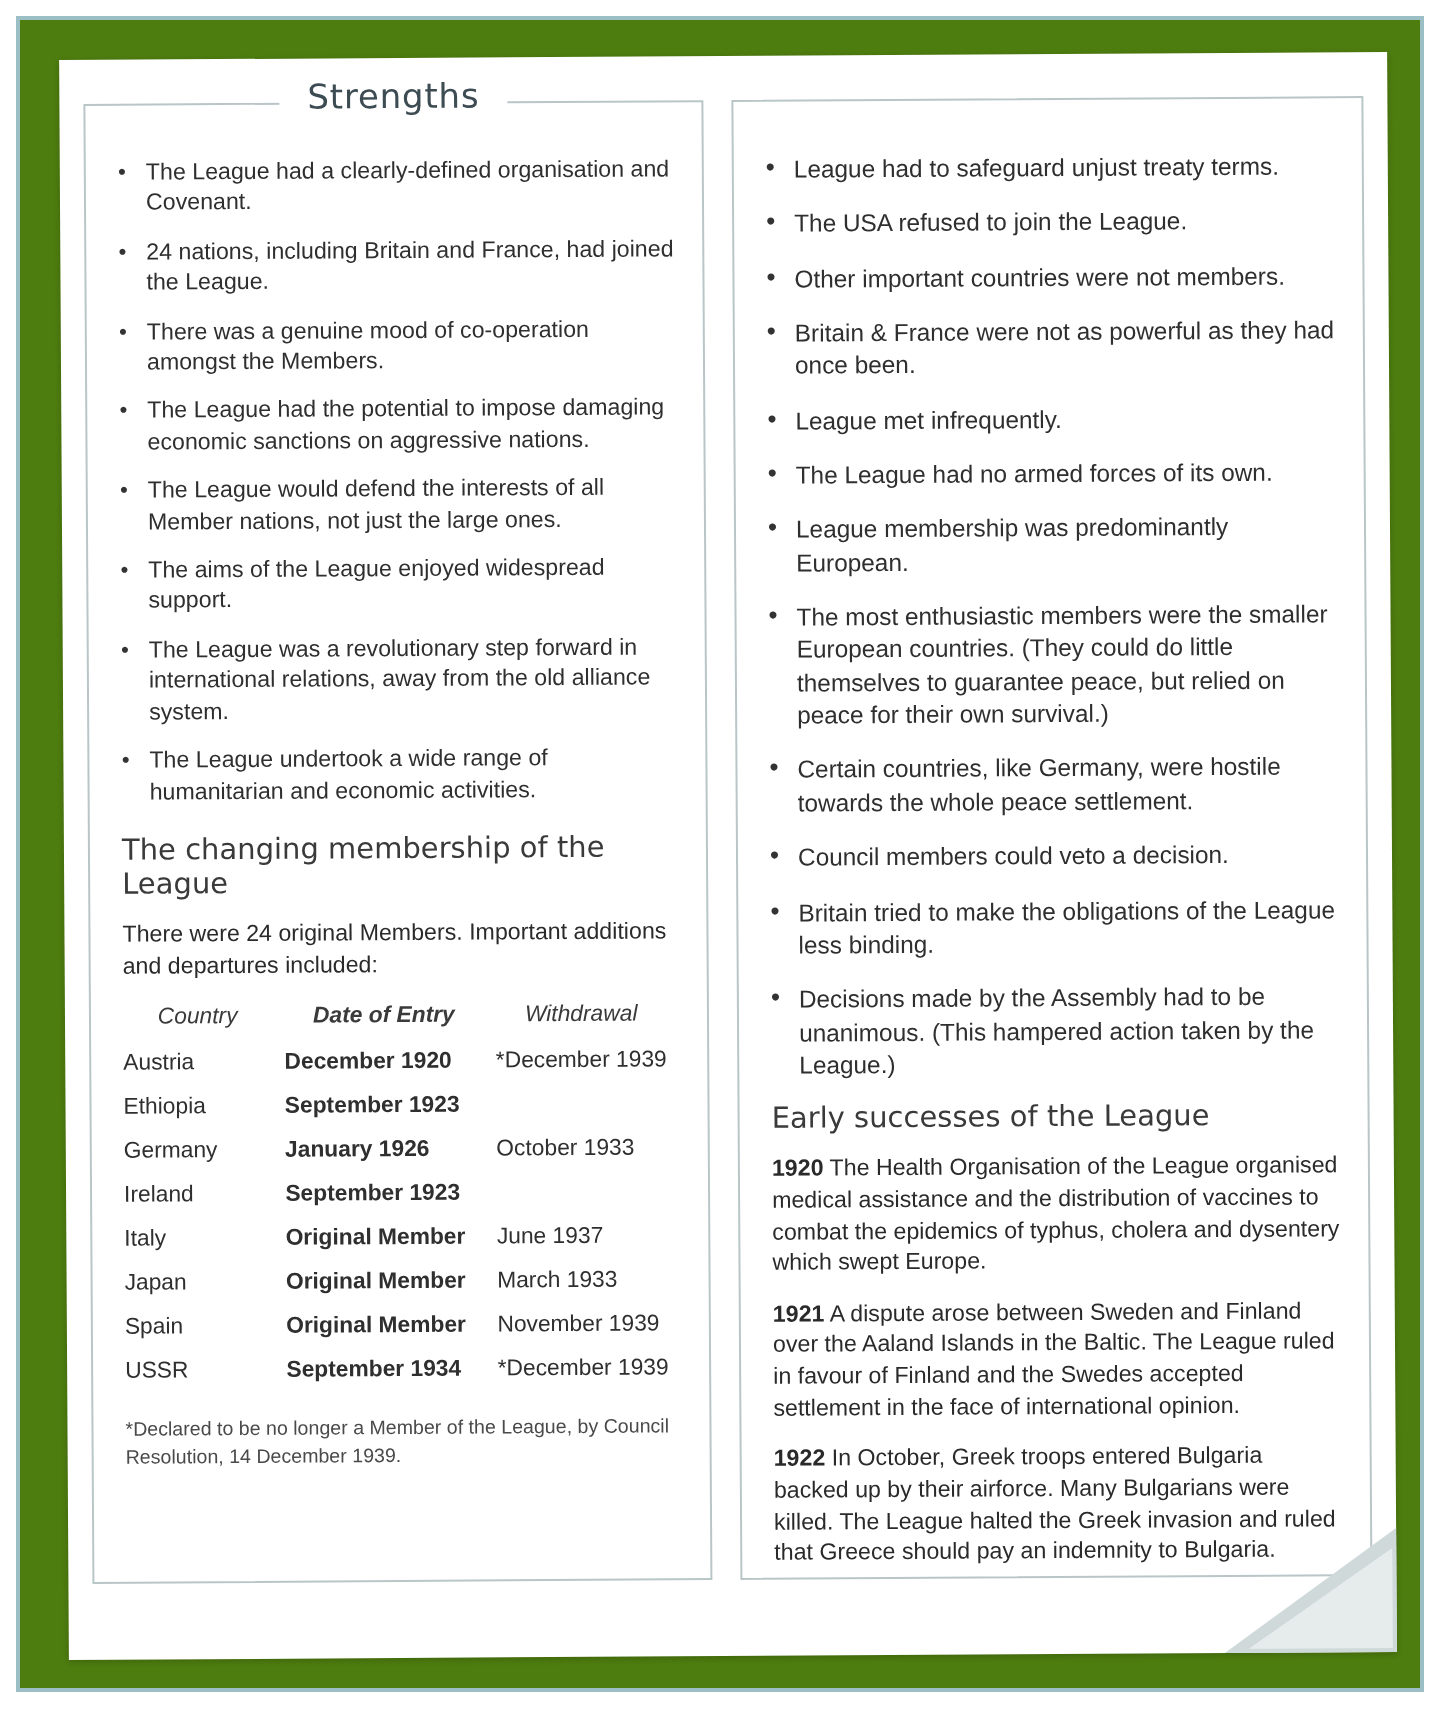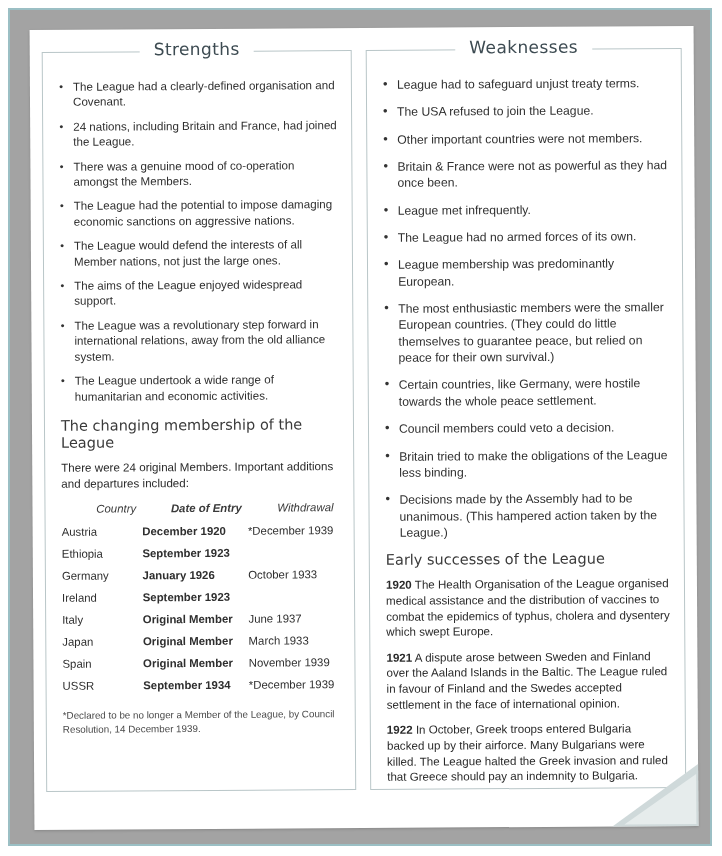--- a/index.html
+++ b/index.html
@@ -14,21 +14,21 @@
     color: #2a2a2a;
     overflow: hidden;
   }
   .page-frame {
     position: absolute;
     left: 8px;
     top: 8px;
     width: 704px;
     height: 838px;
     border: 2px solid #9bbfc4;
-    background: #a3a3a3;
+    background: #4d7c0f;
     box-sizing: border-box;
   }
   .sheet {
     position: absolute;
     left: 22px;
     top: 18px;
     width: 664px;
     height: 800px;
     background: #ffffff;
     box-shadow: 0 1px 3px rgba(0,0,0,0.18);
@@ -139,21 +139,21 @@
     font-size: 11.6px;
     line-height: 1.35;
     margin: 0 0 10px 0;
   }
   table.members {
     border-collapse: collapse;
     width: 100%;
     font-size: 11.4px;
   }
   table.members th {
-    text-align: right;
+    text-align: center;
     font-weight: normal;
     font-style: italic;
     color: #3a3a3a;
     padding: 2px 6px 6px 0;
     font-size: 11.4px;
   }
   table.members td {
     padding: 5px 6px 5px 0;
     color: #2f2f2f;
     vertical-align: top;
@@ -257,21 +257,20 @@
                 <td class="c3">*December 1939</td>
               </tr>
             </tbody>
           </table>
 
           <div class="footnote">*Declared to be no longer a Member of the League, by Council Resolution, 14 December 1939.</div>
         </div>
       </div>
 
       <div class="col col-right">
-        <div class="col-title">Weaknesses</div>
         <div class="col-inner">
           <ul class="bullets">
             <li>League had to safeguard unjust treaty terms.</li>
             <li>The USA refused to join the League.</li>
             <li>Other important countries were not members.</li>
             <li>Britain &amp; France were not as powerful as they had once been.</li>
             <li>League met infrequently.</li>
             <li>The League had no armed forces of its own.</li>
             <li>League membership was predominantly European.</li>
             <li>The most enthusiastic members were the smaller European countries. (They could do little themselves to guarantee peace, but relied on peace for their own survival.)</li>

